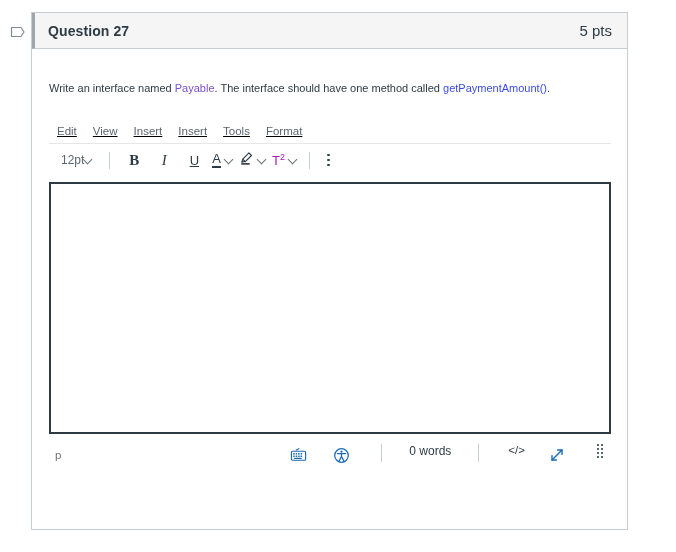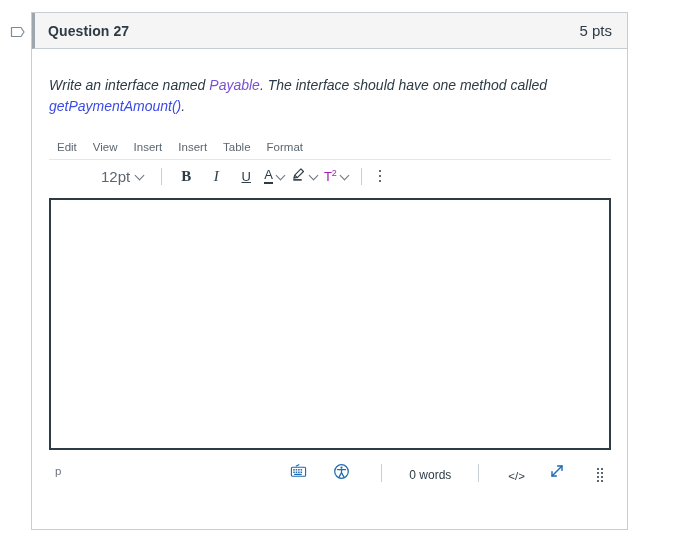--- a/index.html
+++ b/index.html
@@ -66,66 +66,64 @@
     color: #2d3b45;
   }
 
   .q-body {
     padding: 0;
     box-sizing: border-box;
   }
 
   .q-text {
     padding: 26px 30px 0 17px;
-    font-size: 14px;
-    line-height: 21px;
-    color: #2d3b45;
-    font-style: italic;
+    font-size: 11px;
+    line-height: 26px;
+    color: #2d3b45;
   }
   .q-text .lnk-visited { color: #7a4fd1; }
   .q-text .lnk { color: #3b4ae8; }
 
   
   .rce {
     margin: 18px 16px 0 17px;
   }
 
   .rce-menubar {
     display: flex;
     align-items: center;
     gap: 0;
     height: 24px;
     padding-left: 2px;
     border-bottom: 1px solid #e4e7ea;
+    text-decoration: underline;
   }
   .menu-item {
     font-size: 11.5px;
     color: #5b6670;
     padding: 2px 8px 2px 8px;
     cursor: default;
     white-space: nowrap;
   }
   .menu-item:first-child { padding-left: 6px; }
 
   .rce-toolbar {
     display: flex;
     align-items: center;
     height: 32px;
     padding-left: 4px;
     gap: 0;
   }
   .tb-select {
     display: inline-flex;
     align-items: center;
-    gap: 6px;
-    font-size: 15px;
+    font-size: 12px;
     color: #5b6670;
     padding: 3px 8px;
     white-space: nowrap;
-    margin-left: 40px;
   }
   .chev {
     display: inline-block;
     width: 8px;
     height: 8px;
     position: relative;
   }
   .chev::before {
     content: "";
     position: absolute;
@@ -201,21 +199,21 @@
     padding: 0 2px 0 6px;
     margin-top: 4px;
   }
   .status-path {
     font-size: 11.5px;
     color: #6b747c;
   }
   .status-right {
     margin-left: auto;
     display: flex;
-    align-items: flex-end;
+    align-items: flex-start;
     gap: 17px;
   }
   .st-icon {
     display: inline-flex;
     align-items: center;
     justify-content: center;
     width: 26px;
     height: 22px;
     color: #1d6ab5;
   }
@@ -270,21 +268,21 @@
 
       <div class="q-text"><span>Write an interface named </span><span class="lnk-visited">Payable</span><span>.  The interface should have one method called </span><span class="lnk">getPaymentAmount()</span><span>.</span></div>
 
       <div class="rce">
 
         <div class="rce-menubar">
           <span class="menu-item">Edit</span>
           <span class="menu-item">View</span>
           <span class="menu-item">Insert</span>
           <span class="menu-item">Insert</span>
-          <span class="menu-item">Table</span>
+          <span class="menu-item">Tools</span>
           <span class="menu-item">Format</span>
         </div>
 
         <div class="rce-toolbar">
 
           <span class="tb-select">
             <span>12pt</span>
             <span class="chev"></span>
           </span>
 

